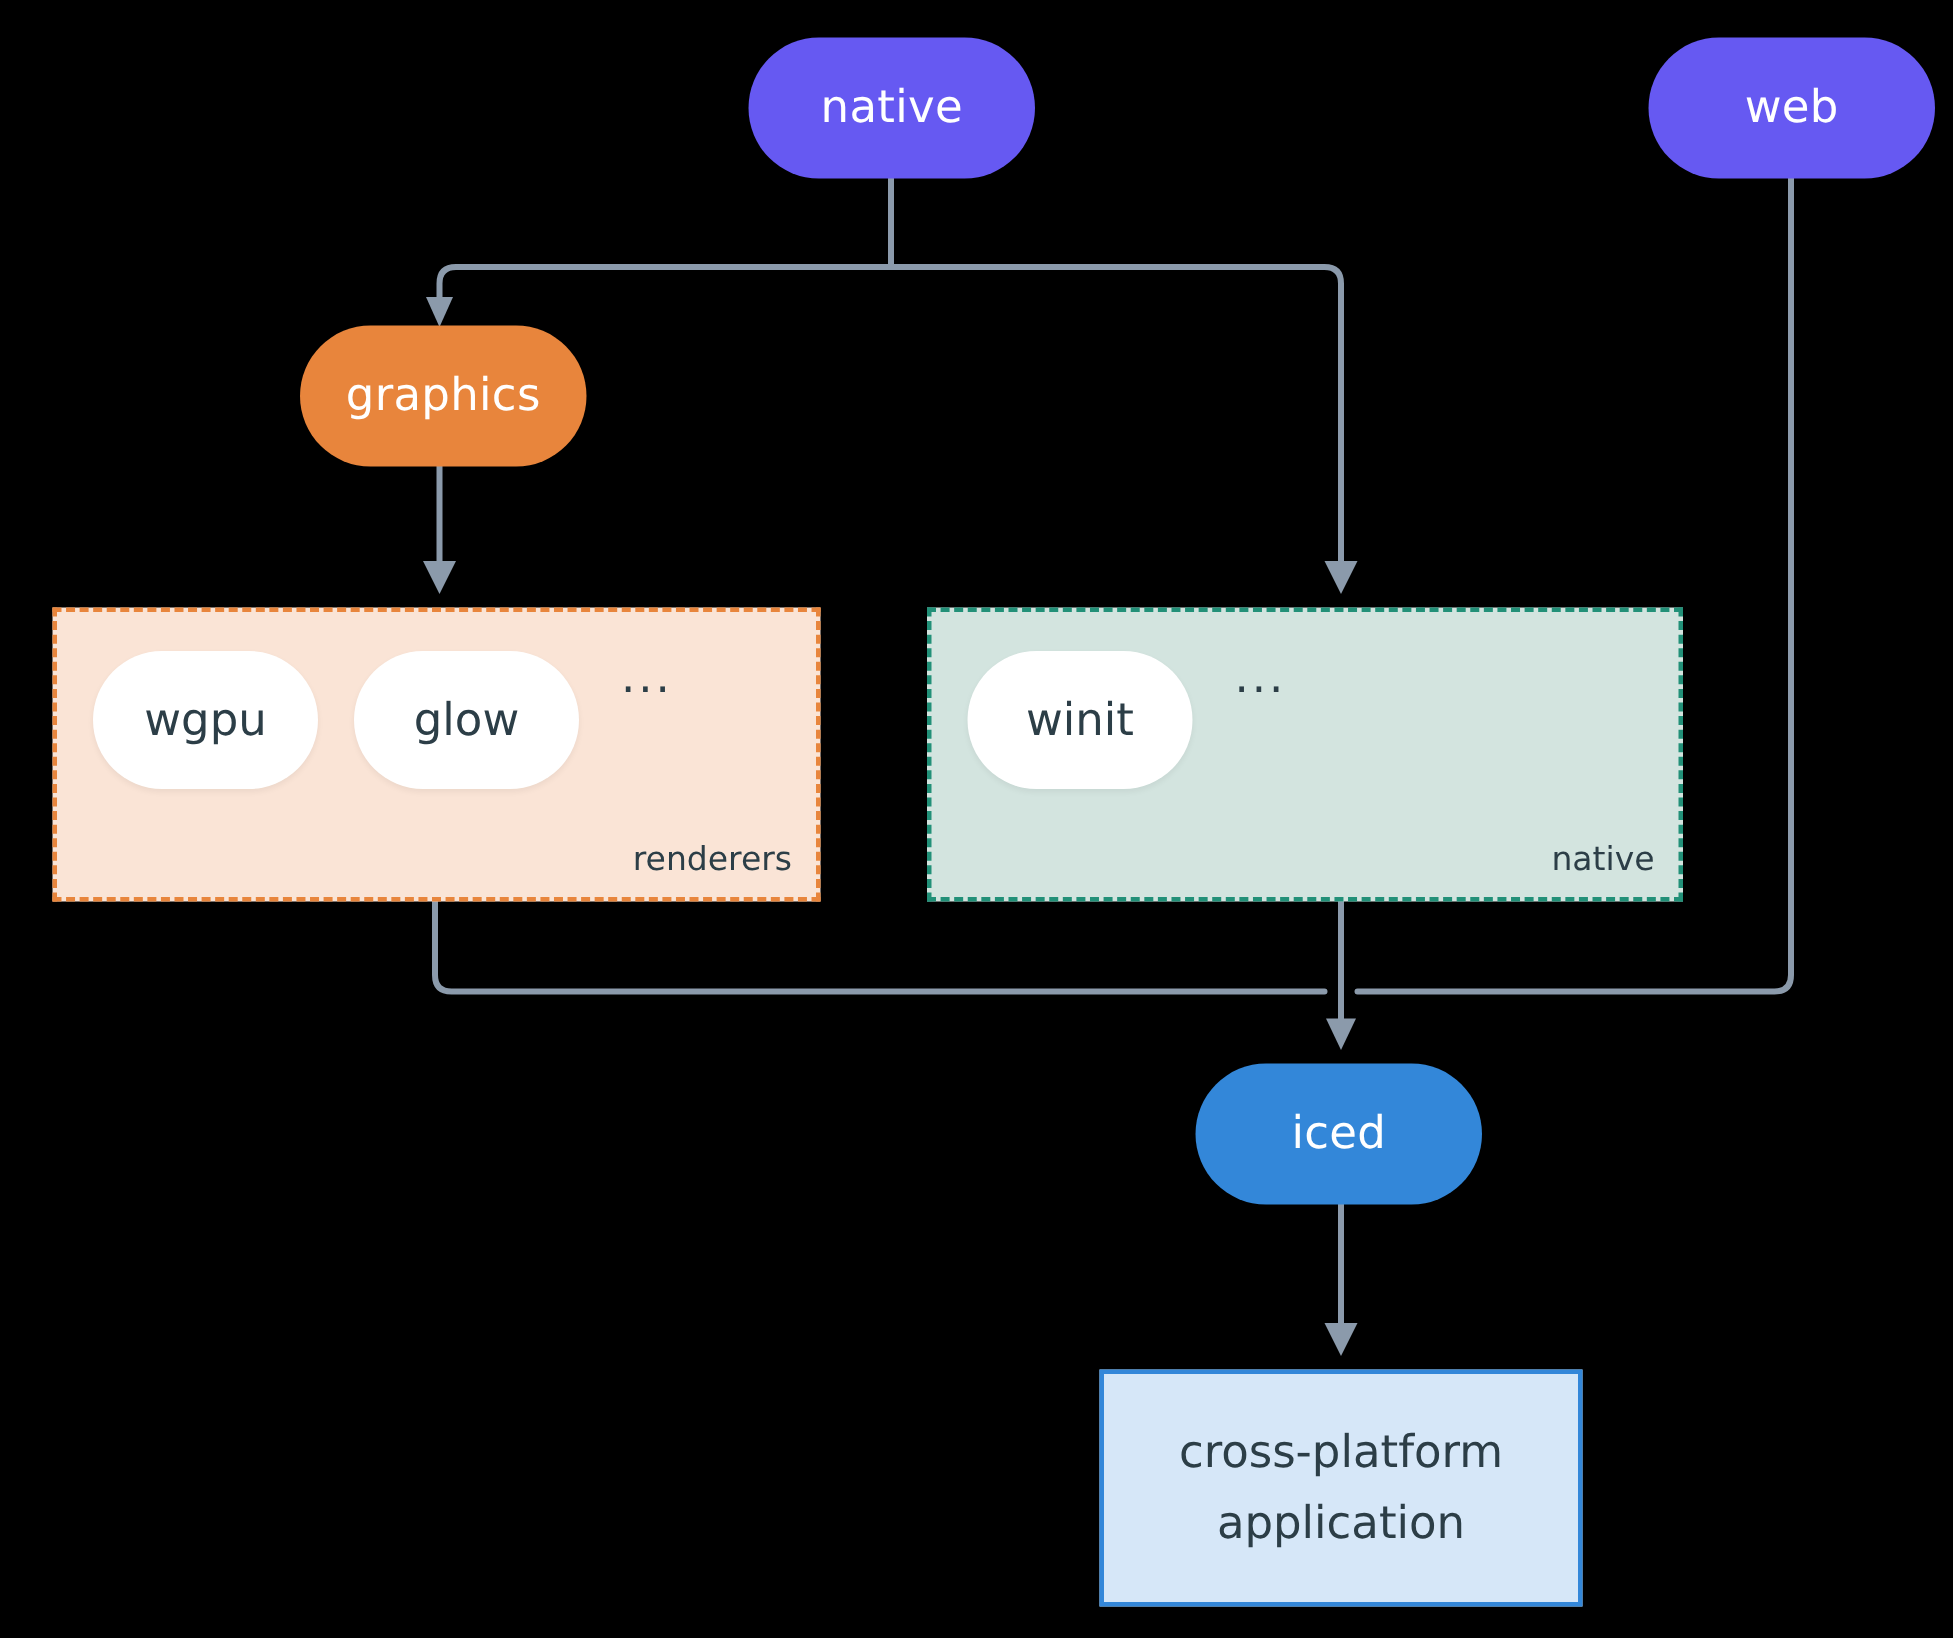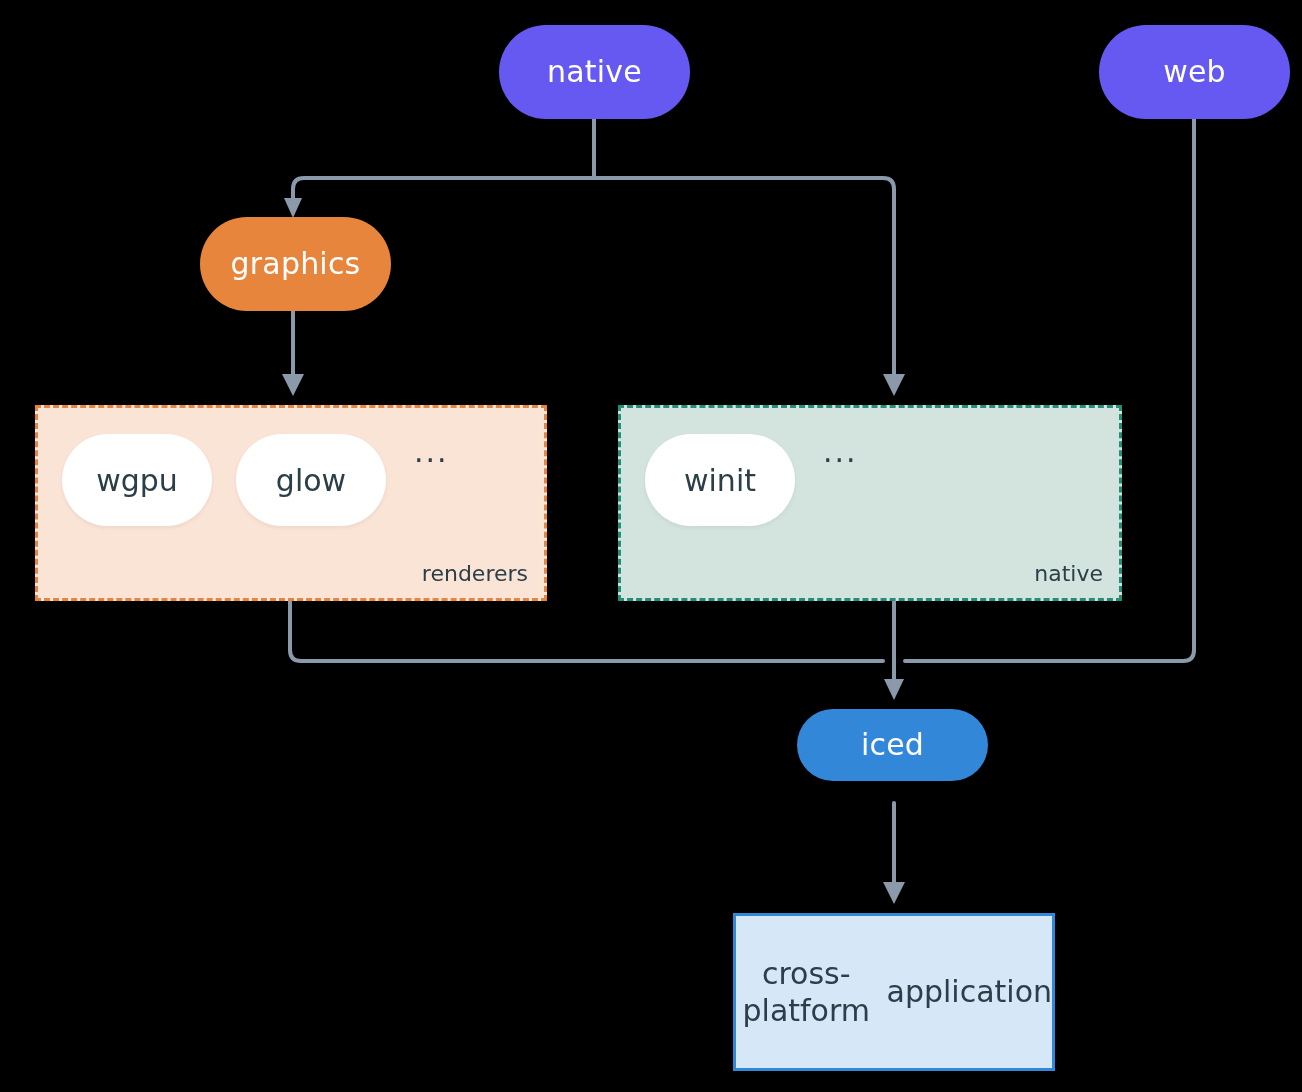--- a/index.html
+++ b/index.html
@@ -40,21 +40,21 @@
   }
   #node-web {
     left: 1087px; top: 25px; width: 191px; height: 94px;
     background: #6659F2;
   }
   #node-graphics {
     left: 188px; top: 217px; width: 191px; height: 94px;
     background: #E8853C;
   }
   #node-iced {
-    left: 785px; top: 709px; width: 191px; height: 72px;
+    left: 785px; top: 709px; width: 191px; height: 94px;
     background: #3387D9;
   }
   
   .group {
     position: absolute;
     box-sizing: border-box;
   }
   #group-renderers {
     left: 23px; top: 405px; width: 512px; height: 196px;
     background: #FAE4D6;
@@ -101,21 +101,21 @@
     padding-left: 4px;
     padding-bottom: 10px;
   }
   
   #node-application {
     left: 721px; top: 913px; width: 322px; height: 158px;
     background: #D6E7F8;
     border: 3px solid #3387D9;
     color: #2C3E47;
     font-size: 30px;
-    flex-direction: row;
+    flex-direction: column;
     gap: 10px;
   }
   
   #edges {
     position: absolute;
     left: 0; top: 0;
     width: 1302px;
     height: 1092px;
     pointer-events: none;
   }

